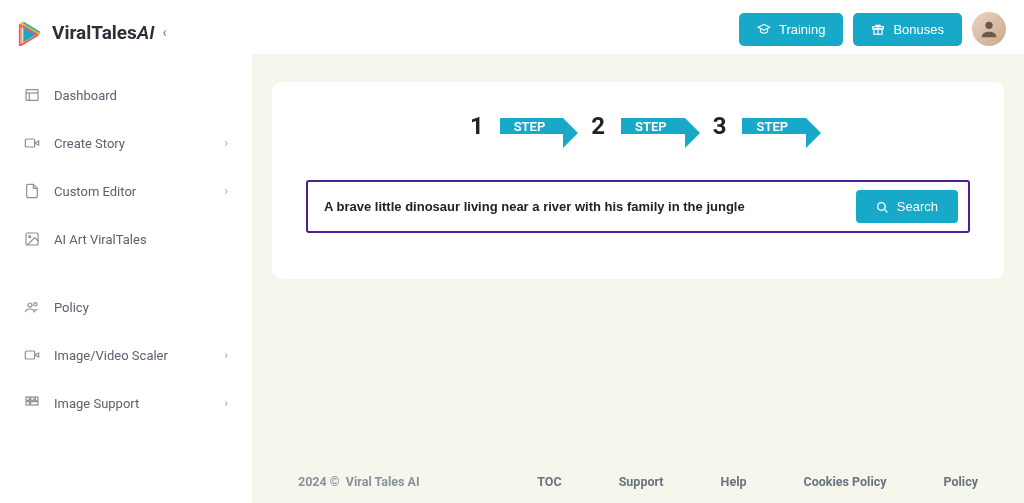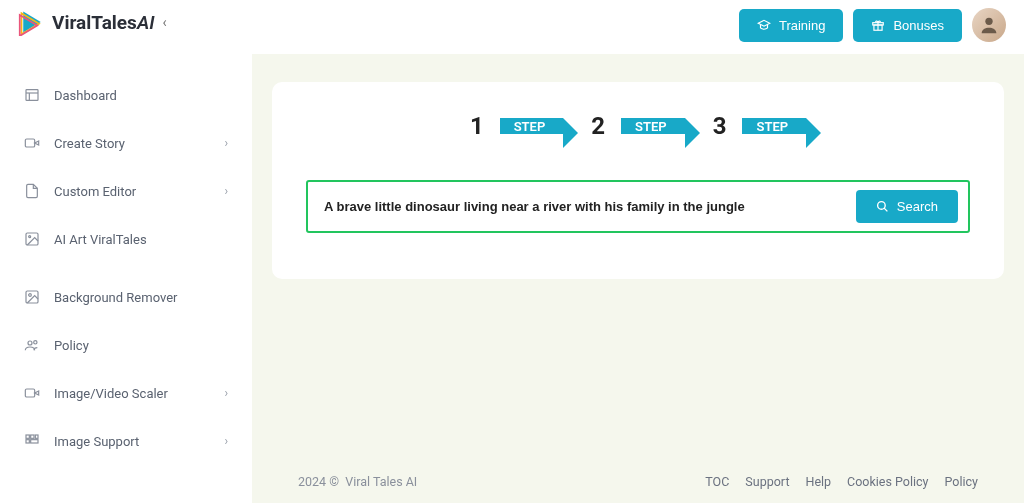--- a/index.html
+++ b/index.html
@@ -1,17 +1,17 @@
 <!DOCTYPE html>
 <html><head>
 <meta charset="utf-8">
 <style>
   * { margin: 0; padding: 0; box-sizing: border-box; }
   body { font-family: -apple-system, BlinkMacSystemFont, "Segoe UI", Roboto, Arial, sans-serif; background: #f5f7ed; width: 1024px; height: 503px; overflow: hidden; }
-  .header { display: flex; align-items: flex-start; justify-content: space-between; padding: 8px 18px; background: #fff; height: 54px; }
+  .header { display: flex; align-items: flex-end; justify-content: space-between; padding: 8px 18px; background: #fff; height: 54px; }
   .logo-wrap { display: flex; align-items: center; gap: 6px; }
   .logo-icon { width: 28px; height: 28px; }
   .logo-text { font-size: 19px; font-weight: 700; color: #2b2f38; }
   .logo-text .ai { color: #2b2f38; font-style: italic; font-weight: 600; }
   .chevron-small { font-size: 14px; color: #777; margin-left: 2px; }
   .header-right { display: flex; align-items: center; gap: 10px; }
   .btn { display: inline-flex; align-items: center; gap: 8px; background: #18a9c8; color: #fff; border: none; padding: 9px 18px; border-radius: 5px; font-size: 13px; font-weight: 500; cursor: pointer; }
   .avatar { width: 34px; height: 34px; border-radius: 50%; background: linear-gradient(135deg,#e8d5c4,#c9a88a); display: flex; align-items: center; justify-content: center; }
   .layout { display: flex; height: calc(503px - 54px); }
   .sidebar { width: 252px; background: #fff; padding: 22px 0 0 0; overflow: hidden; }
@@ -20,27 +20,27 @@
   .nav-item .chev { margin-left: auto; font-size: 12px; color: #9aa0ab; }
   .nav-spacer { height: 10px; }
   .main { flex: 1; padding: 28px 20px 0 20px; display: flex; flex-direction: column; }
   .card { background: #fff; border-radius: 10px; padding: 30px 34px 46px 34px; }
   .steps { display: flex; align-items: center; justify-content: center; gap: 28px; margin-bottom: 40px; }
   .step-group { display: flex; align-items: center; gap: 16px; }
   .step-num { font-size: 24px; font-weight: 700; color: #222; }
   .step-arrow { position: relative; background: #18a9c8; color: #fff; font-size: 13px; font-weight: 600; padding: 7px 18px 7px 14px; height: 16px; display: flex; align-items: center; }
   .step-arrow:after { content: ""; position: absolute; right: -15px; top: 0; border-top: 15px solid transparent; border-bottom: 15px solid transparent; border-left: 15px solid #18a9c8; }
   .field-box { border: 1px solid #d7dbe0; border-radius: 3px; padding: 14px 16px; font-size: 13px; font-weight: 600; color: #222; margin-bottom: 14px; }
-  .search-row { border: 2px solid #22c55e; border-radius: 3px; display: flex; align-items: center; padding: 8px 10px 8px 16px; gap: 10px; }
+  .search-row { border: 2px solid #4c1d95; border-radius: 3px; display: flex; align-items: center; padding: 8px 10px 8px 16px; gap: 10px; }
   .search-input { flex: 1; border: none; outline: none; font-size: 13px; font-weight: 600; color: #222; }
-  .btn-search { display: inline-flex; align-items: center; gap: 8px; background: #18a9c8; color: #fff; border: none; padding: 9px 20px; border-radius: 4px; font-size: 13px; font-weight: 500; cursor: pointer; }
-  .footer { display: flex; align-items: center; justify-content: space-between; padding: 18px 26px 14px 26px; font-size: 12.5px; color: #8a909c; margin-top: auto; }
+  .btn-search { display: inline-flex; align-items: flex-end; gap: 8px; background: #18a9c8; color: #fff; border: none; padding: 9px 20px; border-radius: 4px; font-size: 13px; font-weight: 500; cursor: pointer; }
+  .footer { display: flex; align-items: center; justify-content: space-between; padding: 18px 26px 14px 26px; font-size: 12.5px; color: #8a909c; margin-top: auto; font-weight: bold; }
   .footer-left .year { color: #8a909c; }
   .footer-right { display: flex; gap: 16px; }
-  .footer-right span { color: #6b7280; cursor: pointer; }
+  .footer-right span { color: #6b7280; cursor: pointer; margin-left: 41px; }
   svg { display: block; }
 </style>
 </head>
 <body>
 
 <div class="header">
   <div class="logo-wrap">
     <svg class="logo-icon" viewBox="0 0 32 32">
       <path d="M6 4 L26 16 L6 28 Z" fill="#18a9c8"></path>
       <path d="M6 4 L26 16 L6 28 Z" fill="none" stroke="#f5b519" stroke-width="2" transform="translate(-2,2)"></path>
@@ -109,28 +109,20 @@
         <div class="nav-item">
           <svg class="nav-icon" viewBox="0 0 24 24" fill="none" stroke="currentColor" stroke-width="1.8">
             <rect x="3" y="3" width="18" height="18" rx="2"></rect>
             <circle cx="8.5" cy="8.5" r="1.5"></circle>
             <polyline points="21 15 16 10 5 21"></polyline>
           </svg>
           <span>AI Art ViralTales</span>
         </div>
         <div class="nav-spacer"></div>
         <div class="nav-spacer"></div>
-        <div class="nav-item">
-          <svg class="nav-icon" viewBox="0 0 24 24" fill="none" stroke="currentColor" stroke-width="1.8">
-            <rect x="3" y="3" width="18" height="18" rx="2"></rect>
-            <circle cx="9" cy="9" r="2"></circle>
-            <path d="M21 15l-5-5L5 21"></path>
-          </svg>
-          <span>Background Remover</span>
-        </div>
         <div class="nav-spacer"></div>
         <div class="nav-item">
           <svg class="nav-icon" viewBox="0 0 24 24" fill="none" stroke="currentColor" stroke-width="1.8">
             <circle cx="9" cy="9" r="3"></circle>
             <path d="M2 20c0-3 3-5 7-5s7 2 7 5"></path>
             <circle cx="17" cy="8" r="2.5"></circle>
             <path d="M15 20c0-2 2-4 5-4"></path>
           </svg>
           <span>Policy</span>
         </div>

